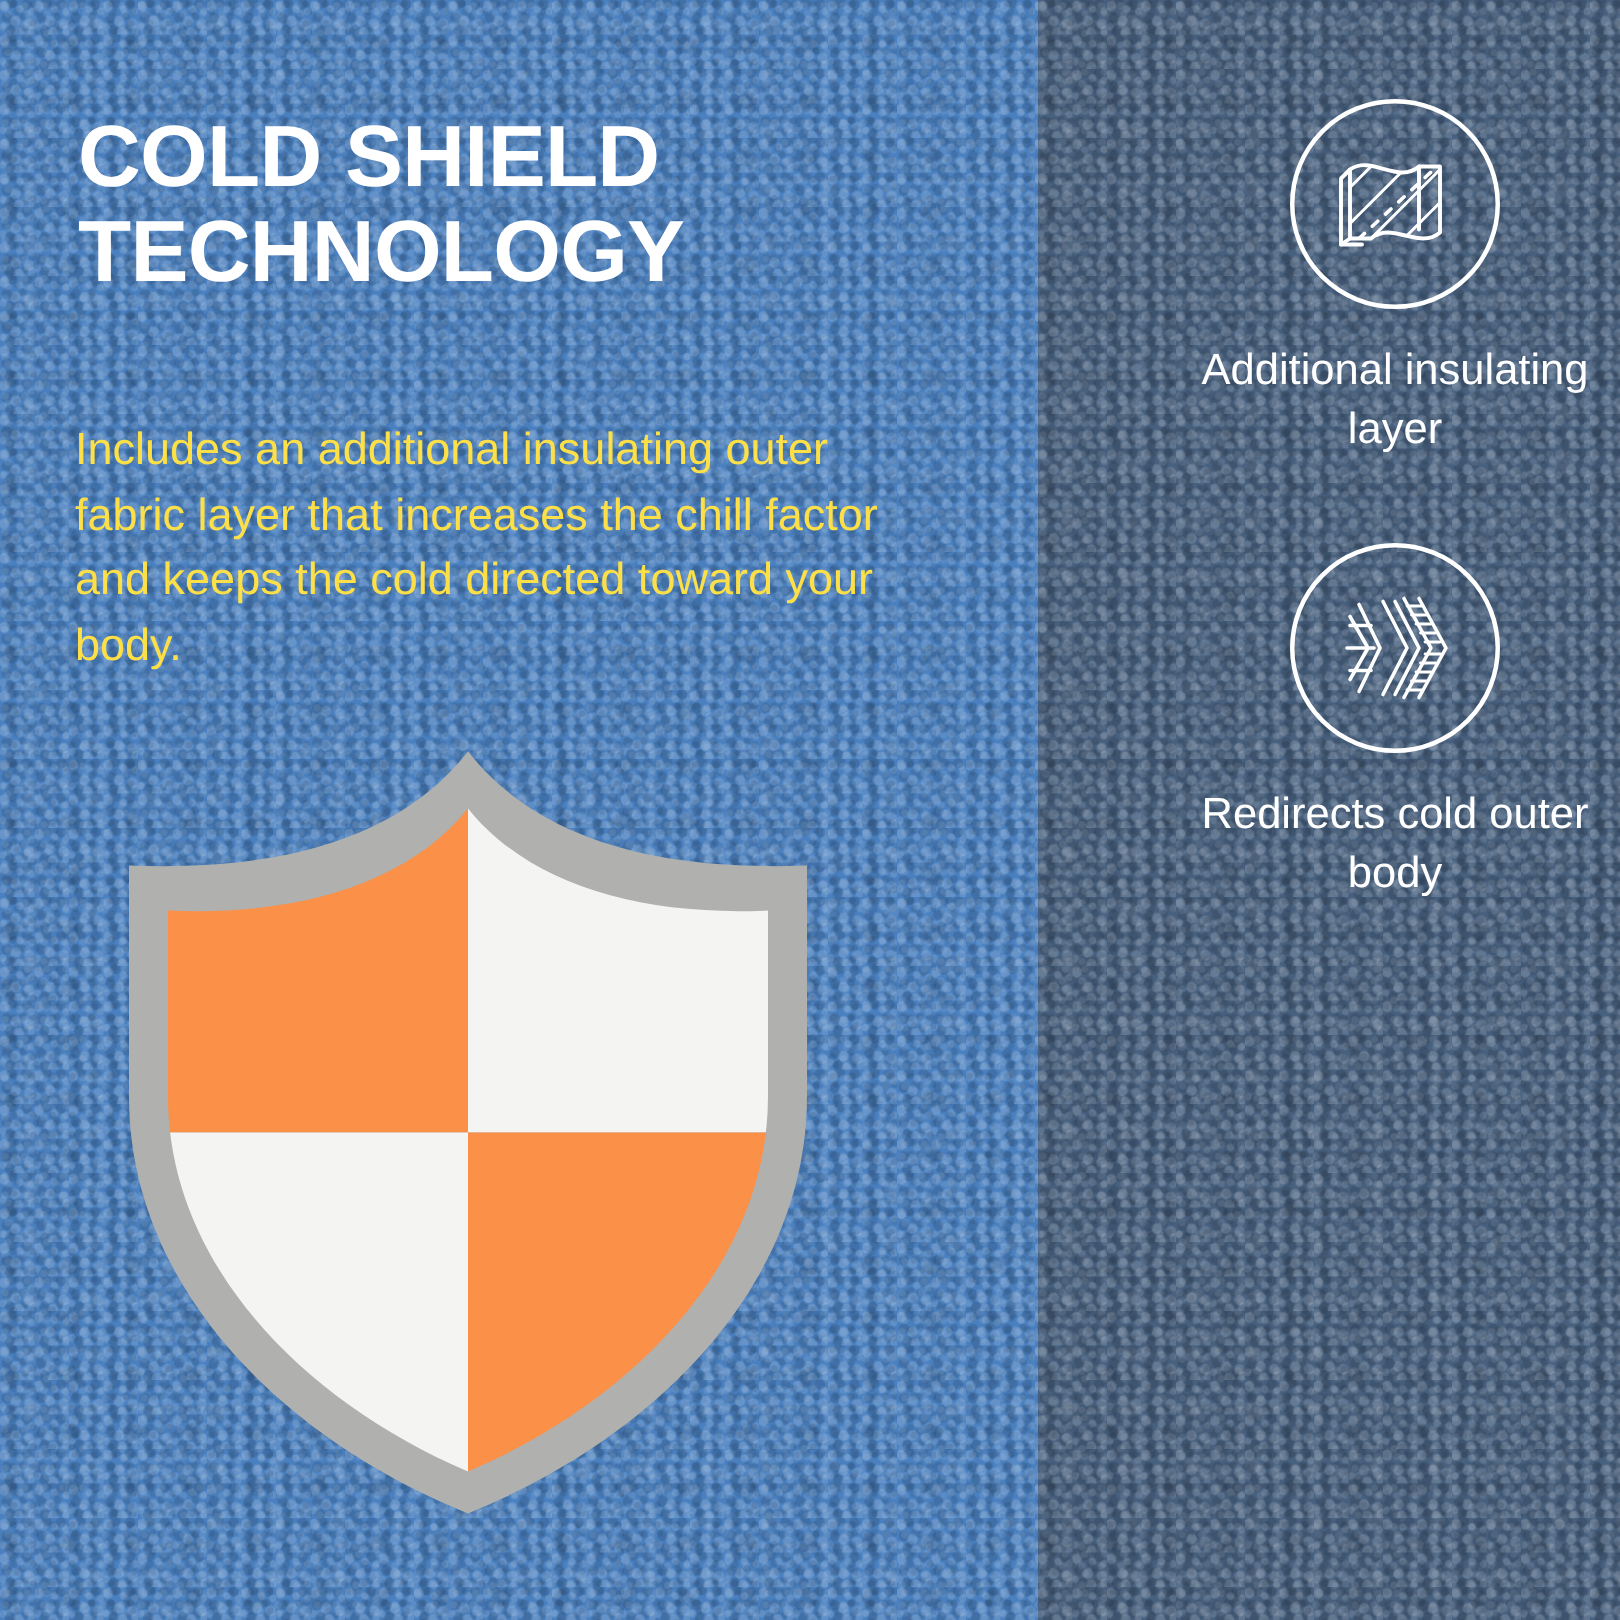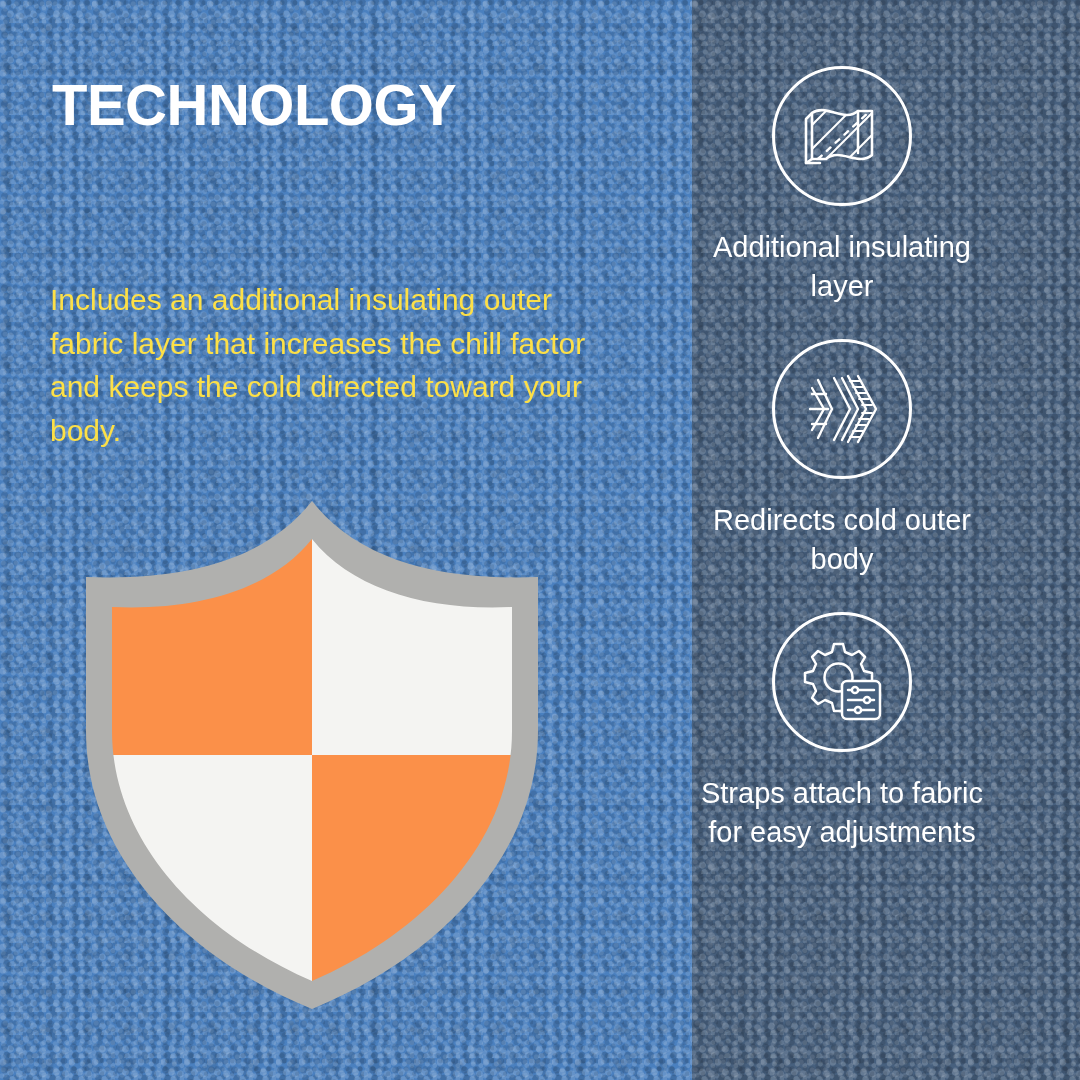--- a/index.html
+++ b/index.html
@@ -62,22 +62,22 @@
     color:#fde047;font-size:30px;line-height:1.45;
   }
 
   
   .shield-wrap{position:absolute;left:72px;top:495px;width:480px;height:520px;}
   .shield-wrap svg{display:block;width:100%;height:100%;}
 
   
   .features{
     position:absolute;left:692px;top:0;width:388px;height:1080px;
-    display:flex;flex-direction:column;align-items:flex-start;
-    justify-content:flex-start;padding-top:66px;box-sizing:border-box;
+    display:flex;flex-direction:column;align-items:flex-end;
+    justify-content:flex-start;padding-top:66px;box-sizing:border-box;gap:23px;
   }
   .feature{
     width:300px;display:flex;flex-direction:column;align-items:center;
     margin-bottom:34px;
   }
   .icon-circle{
     width:140px;height:140px;border-radius:50%;
     border:3px solid #ffffff;
     display:flex;align-items:center;justify-content:center;
     box-sizing:border-box;
@@ -98,20 +98,21 @@
     <div class="tex b"></div>
     <div class="tex c"></div>
   </div>
   <div class="bg-right">
     <div class="tex a"></div>
     <div class="tex b"></div>
     <div class="tex c"></div>
   </div>
 
   <div class="headline">
+    <span class="ln">COLD SHIELD</span>
     <span class="ln">TECHNOLOGY</span>
   </div>
 
   <div class="body-copy">Includes an additional insulating outer fabric layer that increases the chill factor and keeps the cold directed toward your body.</div>
 
   <div class="shield-wrap">
     <svg viewBox="0 0 480 520" xmlns="http://www.w3.org/2000/svg">
       <defs>
 
         <path id="shieldOuter" d="M240 6
@@ -206,39 +207,15 @@
             <line x1="59" y1="51" x2="69" y2="51"></line>
             <line x1="56" y1="57" x2="66" y2="57"></line>
             <line x1="53" y1="63" x2="63" y2="63"></line>
             <line x1="50" y1="69" x2="60" y2="69"></line>
           </g>
         </svg>
       </div>
       <div class="feature-label">Redirects cold outer body</div>
     </div>
 
-    <div class="feature">
-      <div class="icon-circle">
-        <svg width="88" height="84" viewBox="0 0 88 84" fill="none" stroke="#ffffff" stroke-width="2.5" stroke-linecap="round" stroke-linejoin="round">
-
-          <path d="M36 4 L45 4 L47 12 L54 15 L61 11 L67 17 L63 24 L66 31 L74 33 L74 42
-                   L66 44 L63 51 L67 58 L61 64 L54 60 L47 63 L45 71 L36 71 L34 63 L27 60
-                   L20 64 L14 58 L18 51 L15 44 L7 42 L7 33 L15 31 L18 24 L14 17 L20 11
-                   L27 15 L34 12 Z"></path>
-
-          <circle cx="40.5" cy="37.5" r="14"></circle>
-
-          <rect x="44" y="41" width="38" height="38" rx="5" fill="#47607e"></rect>
-
-          <line x1="50" y1="50" x2="76" y2="50"></line>
-          <line x1="50" y1="60" x2="76" y2="60"></line>
-          <line x1="50" y1="70" x2="76" y2="70"></line>
-
-          <circle cx="57" cy="50" r="3.1" fill="#47607e"></circle>
-          <circle cx="69" cy="60" r="3.1" fill="#47607e"></circle>
-          <circle cx="60" cy="70" r="3.1" fill="#47607e"></circle>
-        </svg>
-      </div>
-      <div class="feature-label">Straps attach to fabric for easy adjustments</div>
-    </div>
 
   </div>
 </div>
 
 </body></html>

